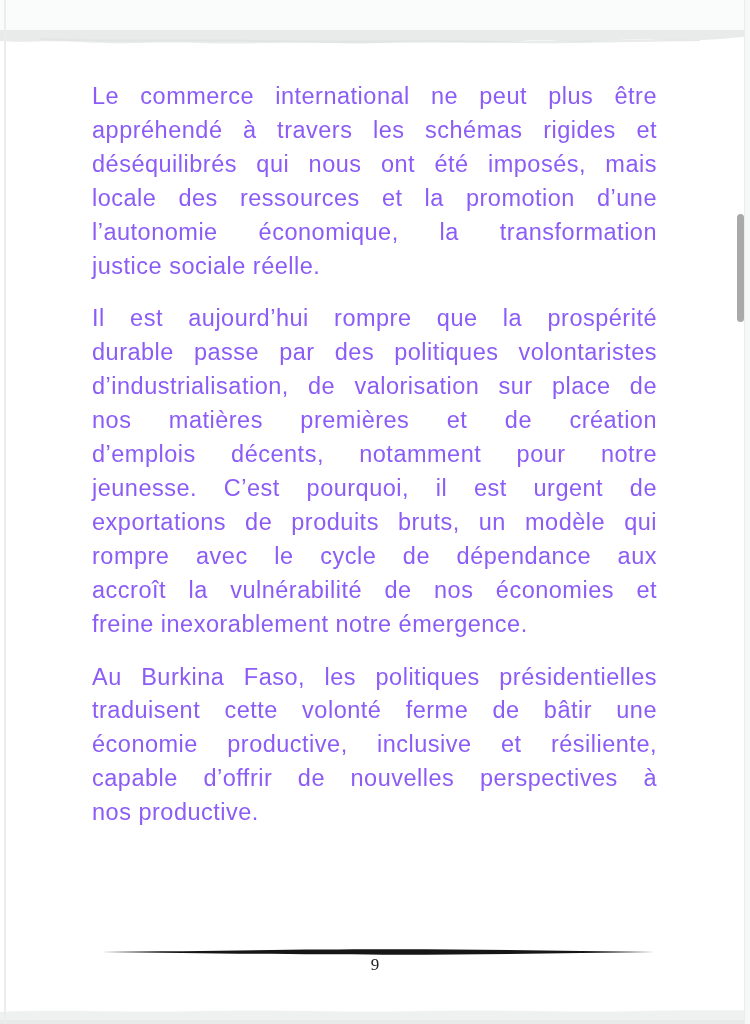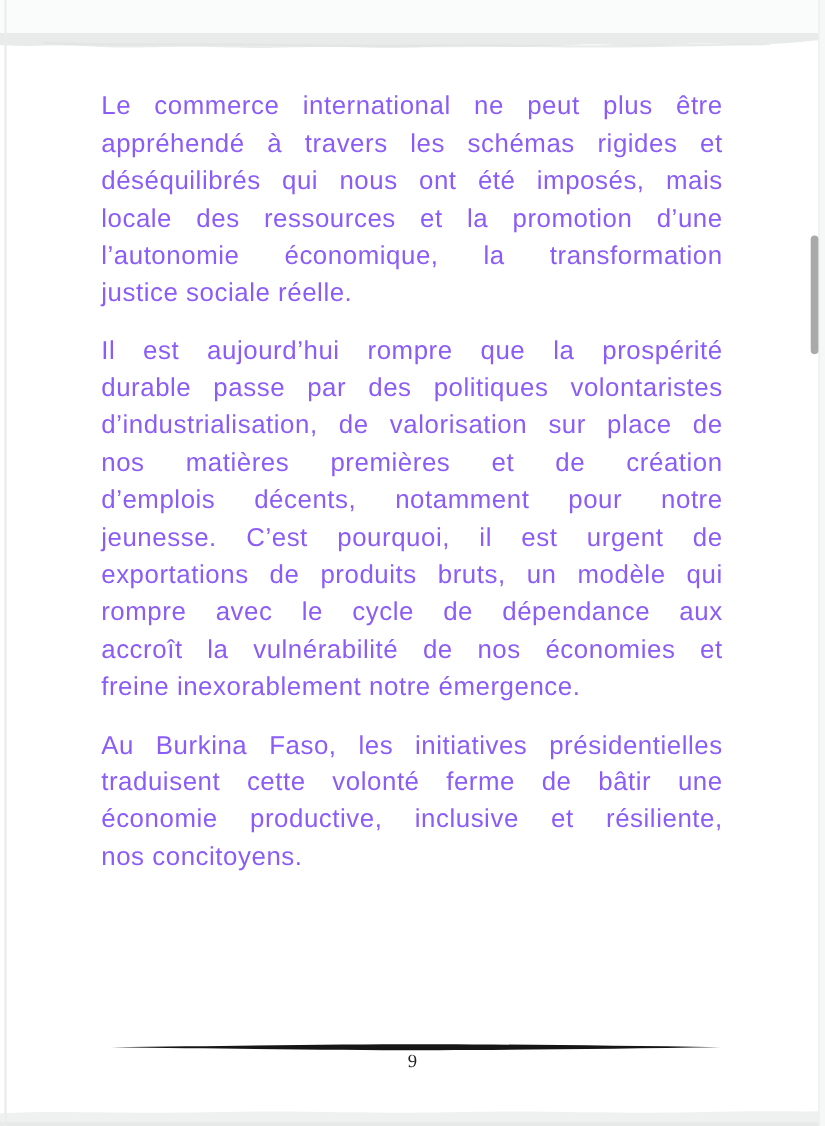--- a/index.html
+++ b/index.html
@@ -133,24 +133,25 @@
       <div class="line">nos matières premières et de création</div>
       <div class="line">d’emplois décents, notamment pour notre</div>
       <div class="line">jeunesse. C’est pourquoi, il est urgent de</div>
       <div class="line">exportations de produits bruts, un modèle qui</div>
       <div class="line">rompre avec le cycle de dépendance aux</div>
       <div class="line">accroît la vulnérabilité de nos économies et</div>
       <div class="line">freine inexorablement notre émergence.</div>
     </div>
   <div class="para">
 
-  <div class="line">Au Burkina Faso, les initiatives présidentielles</div>
+  <div class="line">Au Burkina Faso, les politiques présidentielles</div>
       <div class="line">traduisent cette volonté ferme de bâtir une</div>
       <div class="line">économie productive, inclusive et résiliente,</div>
-      <div class="line">nos concitoyens.</div>
+      <div class="line">capable d’offrir de nouvelles perspectives à</div>
+      <div class="line">nos productive.</div>
     </div>
 </div>
 
 <svg class="footer-rule" viewBox="0 0 560 8" preserveAspectRatio="none">
   <path fill="#161616" d="M2,4 C120,2.6 220,1.1 300,1.3 C380,1.5 470,2.8 558,4
            C470,5.2 380,6.5 300,6.7 C220,6.9 120,5.4 2,4 Z"></path>
 </svg>
 <div class="page-number">9</div>
 
 </body></html>

